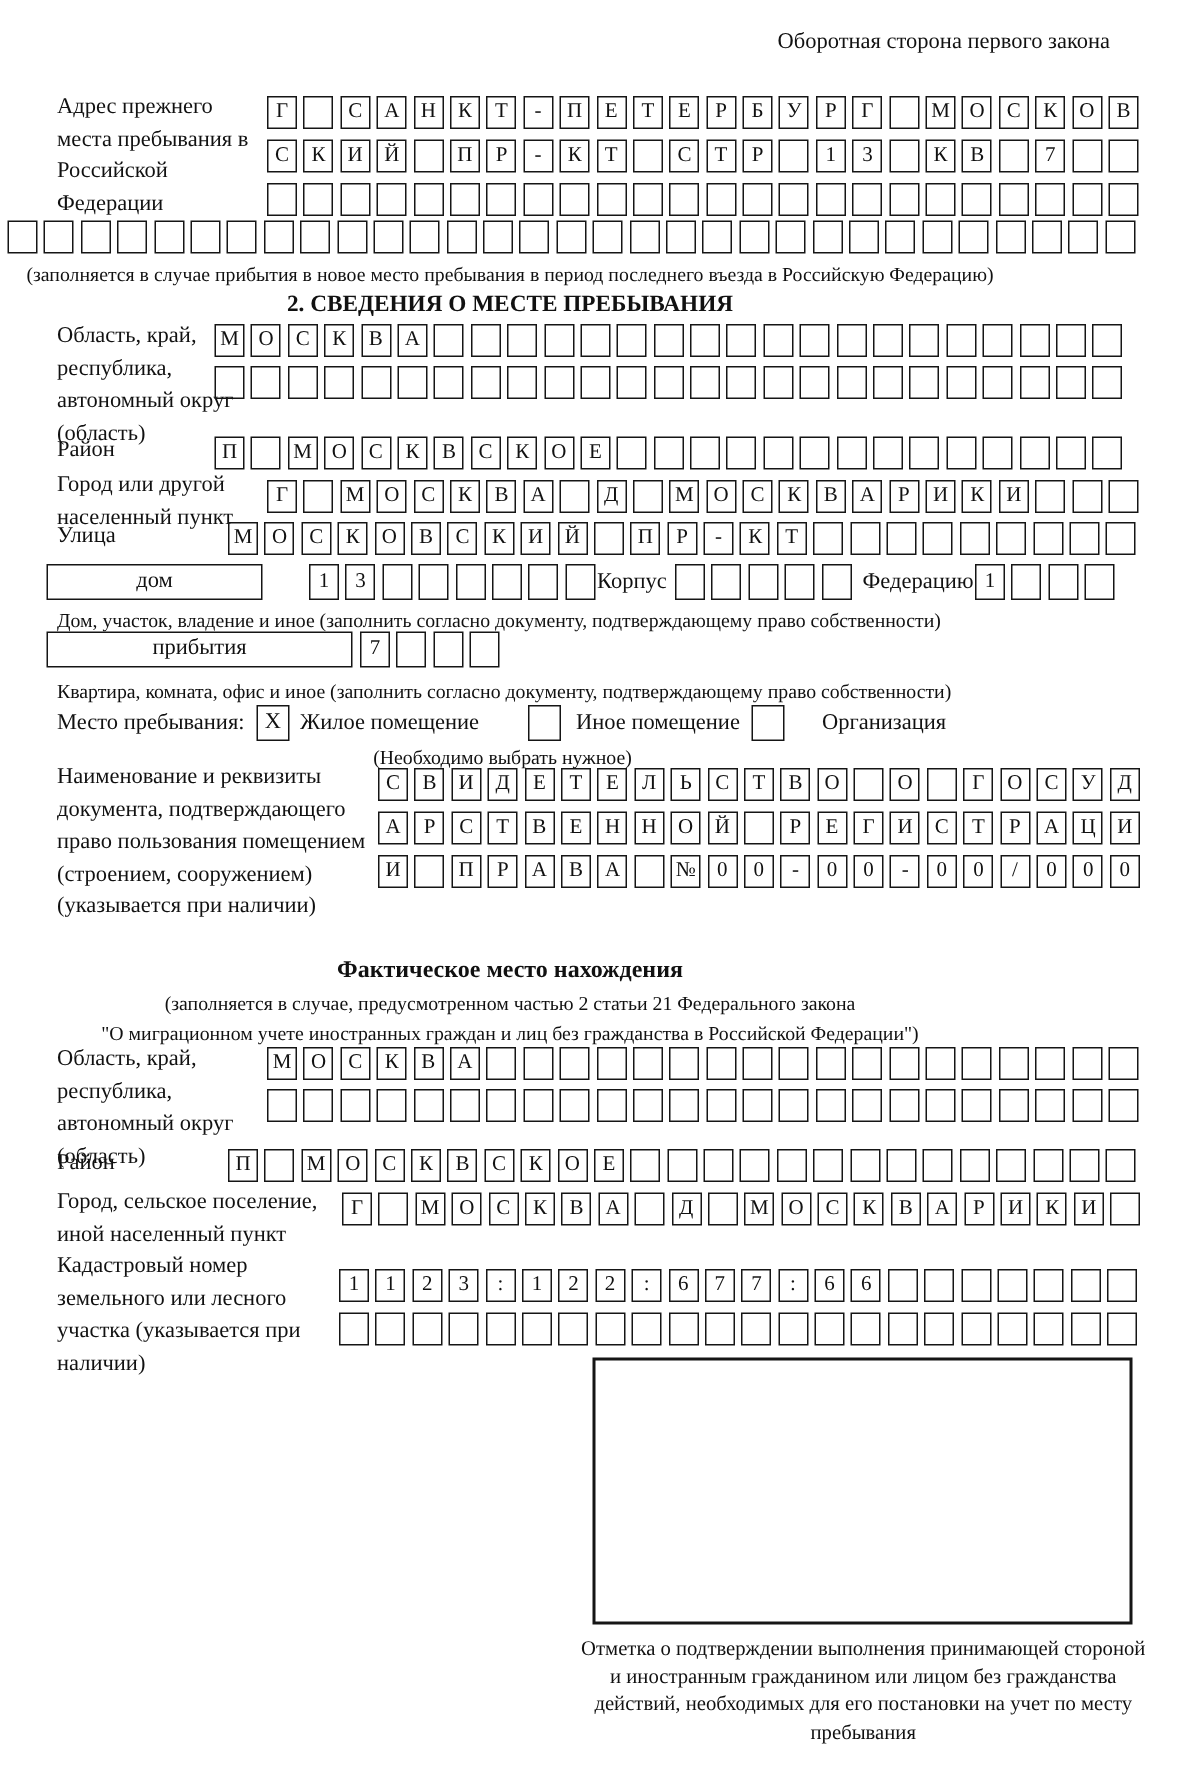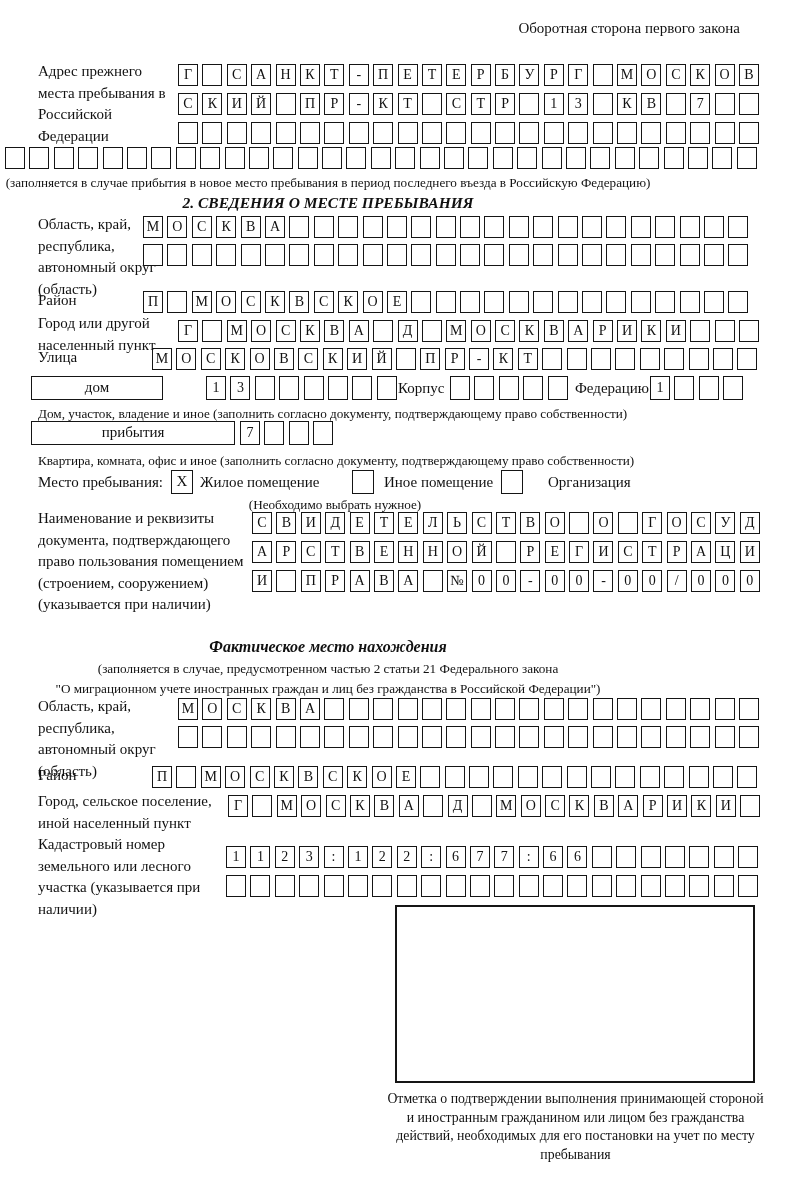--- a/index.html
+++ b/index.html
@@ -1,21 +1,21 @@
 <!DOCTYPE html>
 <html><head>
 <meta charset="utf-8">
 <style>
   html,body{margin:0;padding:0;background:#fff;}
   .page{position:relative;width:800px;height:1180px;background:#ffffff;
         font-family:"Liberation Serif","DejaVu Serif",serif;color:#111;overflow:hidden;}
   .t{position:absolute;font-size:15px;line-height:21.5px;}
-  .center{left:0;width:656px;text-align:center;}
+  .center{left:0;width:656px;text-align:center;padding-left:12px;}
   .note{font-size:13.2px;}
-  .h2{font-weight:bold;font-size:15.5px;font-style:italic;}
+  .h2{font-weight:bold;font-size:15.5px;}
   .cellrow{position:absolute;display:flex;gap:4.4px;}
   .cell{flex:none;width:20px;height:22px;border:1.5px solid #151515;box-sizing:border-box;
         text-align:center;font-size:14px;line-height:19px;overflow:hidden;}
   .tall .cell{height:24px;line-height:21px;}
   .wbox{position:absolute;height:24px;border:1.5px solid #151515;box-sizing:border-box;
         text-align:center;font-size:15px;line-height:21px;}
   .chk{position:absolute;width:22px;height:24px;border:1.5px solid #151515;box-sizing:border-box;
        text-align:center;font-size:15px;line-height:21px;}
   .bigbox{position:absolute;border:2px solid #151515;box-sizing:border-box;background:#fff;}
 </style>
@@ -277,21 +277,21 @@
       <span class="cell"></span>
       <span class="cell"></span>
       <span class="cell"></span>
       <span class="cell"></span>
       <span class="cell"></span>
       <span class="cell"></span>
       <span class="cell"></span>
       <span class="cell"></span>
     </div>
 
-  <div class="wbox" style="left:31px;top:376px;width:132px">дом</div>
+  <div class="wbox" style="left:31px;top:376px;width:144px">дом</div>
   <div class="cellrow tall" style="left:206px;top:376px">
       <span class="cell">1</span>
       <span class="cell">3</span>
       <span class="cell"></span>
       <span class="cell"></span>
       <span class="cell"></span>
       <span class="cell"></span>
       <span class="cell"></span>
       <span class="cell"></span>
     </div>

